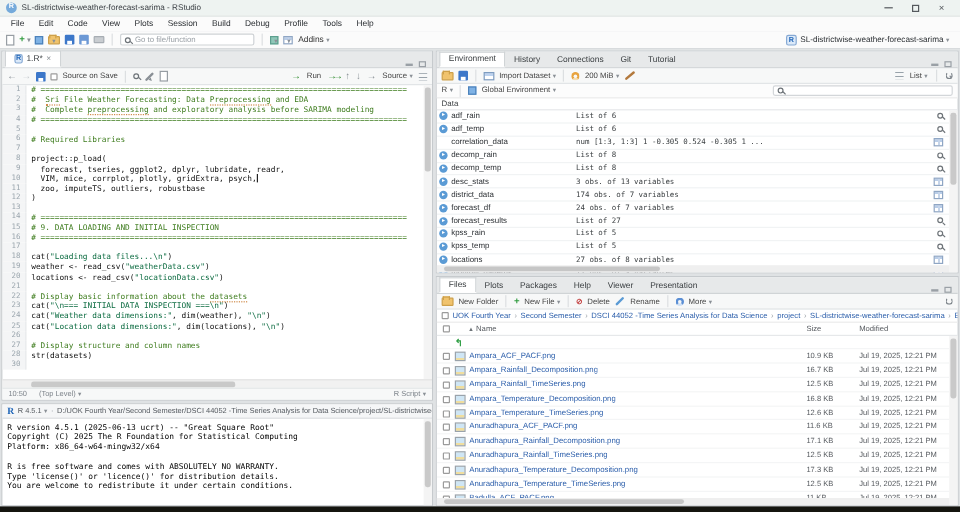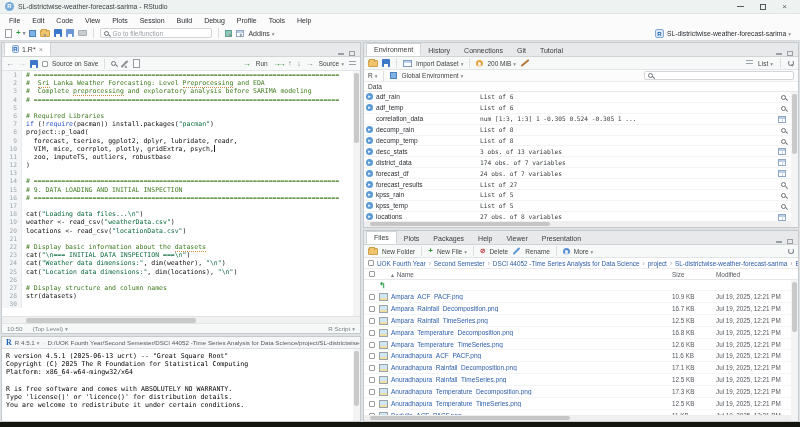--- a/index.html
+++ b/index.html
@@ -209,26 +209,26 @@
       <span class="arrow green" style="letter-spacing:-3px">→→</span>
       <span class="arrow grey-ar">↑</span>
       <span class="arrow grey-ar">↓</span>
       <span class="arrow grey-ar">→</span>
       <span class="dd">Source</span>
       <span class="i i-list"></span>
     </span>
   </div>
   <div id="code-area">
       <div class="code-row"><span class="gutter-num">1</span><span class="code-text"><span class="c"># ==============================================================================</span></span></div>
-      <div class="code-row"><span class="gutter-num">2</span><span class="code-text"><span class="c">#  </span><span class="c u">Sri</span><span class="c"> Lanka Weather Forecasting: Level </span><span class="c u">Preprocessing</span><span class="c"> and EDA</span></span></div>
+      <div class="code-row"><span class="gutter-num">2</span><span class="code-text"><span class="c">#  </span><span class="c u">Sri</span><span class="c"> File Weather Forecasting: Data </span><span class="c u">Preprocessing</span><span class="c"> and EDA</span></span></div>
       <div class="code-row"><span class="gutter-num">3</span><span class="code-text"><span class="c">#  Complete </span><span class="c u">preprocessing</span><span class="c"> and exploratory analysis before SARIMA modeling</span></span></div>
       <div class="code-row"><span class="gutter-num">4</span><span class="code-text"><span class="c"># ==============================================================================</span></span></div>
       <div class="code-row"><span class="gutter-num">5</span><span class="code-text"></span></div>
       <div class="code-row"><span class="gutter-num">6</span><span class="code-text"><span class="c"># Required Libraries</span></span></div>
-      <div class="code-row"><span class="gutter-num">7</span><span class="code-text"><span class="k">if</span><span> (!</span><span class="k">require</span><span>(pacman)) install.packages(</span><span class="s">"pacman"</span><span>)</span></span></div>
+      <div class="code-row"><span class="gutter-num">7</span></div>
       <div class="code-row"><span class="gutter-num">8</span><span class="code-text"><span>project::p_load(</span></span></div>
       <div class="code-row"><span class="gutter-num">9</span><span class="code-text"><span>  forecast, tseries, ggplot2, dplyr, lubridate, readr,</span></span></div>
       <div class="code-row"><span class="gutter-num">10</span><span class="code-text"><span>  VIM, mice, corrplot, plotly, gridExtra, psych,</span><span class="caret"></span></span></div>
       <div class="code-row"><span class="gutter-num">11</span><span class="code-text"><span>  zoo, imputeTS, outliers, robustbase</span></span></div>
       <div class="code-row"><span class="gutter-num">12</span><span class="code-text"><span>)</span></span></div>
       <div class="code-row"><span class="gutter-num">13</span><span class="code-text"></span></div>
       <div class="code-row"><span class="gutter-num">14</span><span class="code-text"><span class="c"># ==============================================================================</span></span></div>
       <div class="code-row"><span class="gutter-num">15</span><span class="code-text"><span class="c"># 9. DATA LOADING AND INITIAL INSPECTION</span></span></div>
       <div class="code-row"><span class="gutter-num">16</span><span class="code-text"><span class="c"># ==============================================================================</span></span></div>
       <div class="code-row"><span class="gutter-num">17</span><span class="code-text"></span></div>

